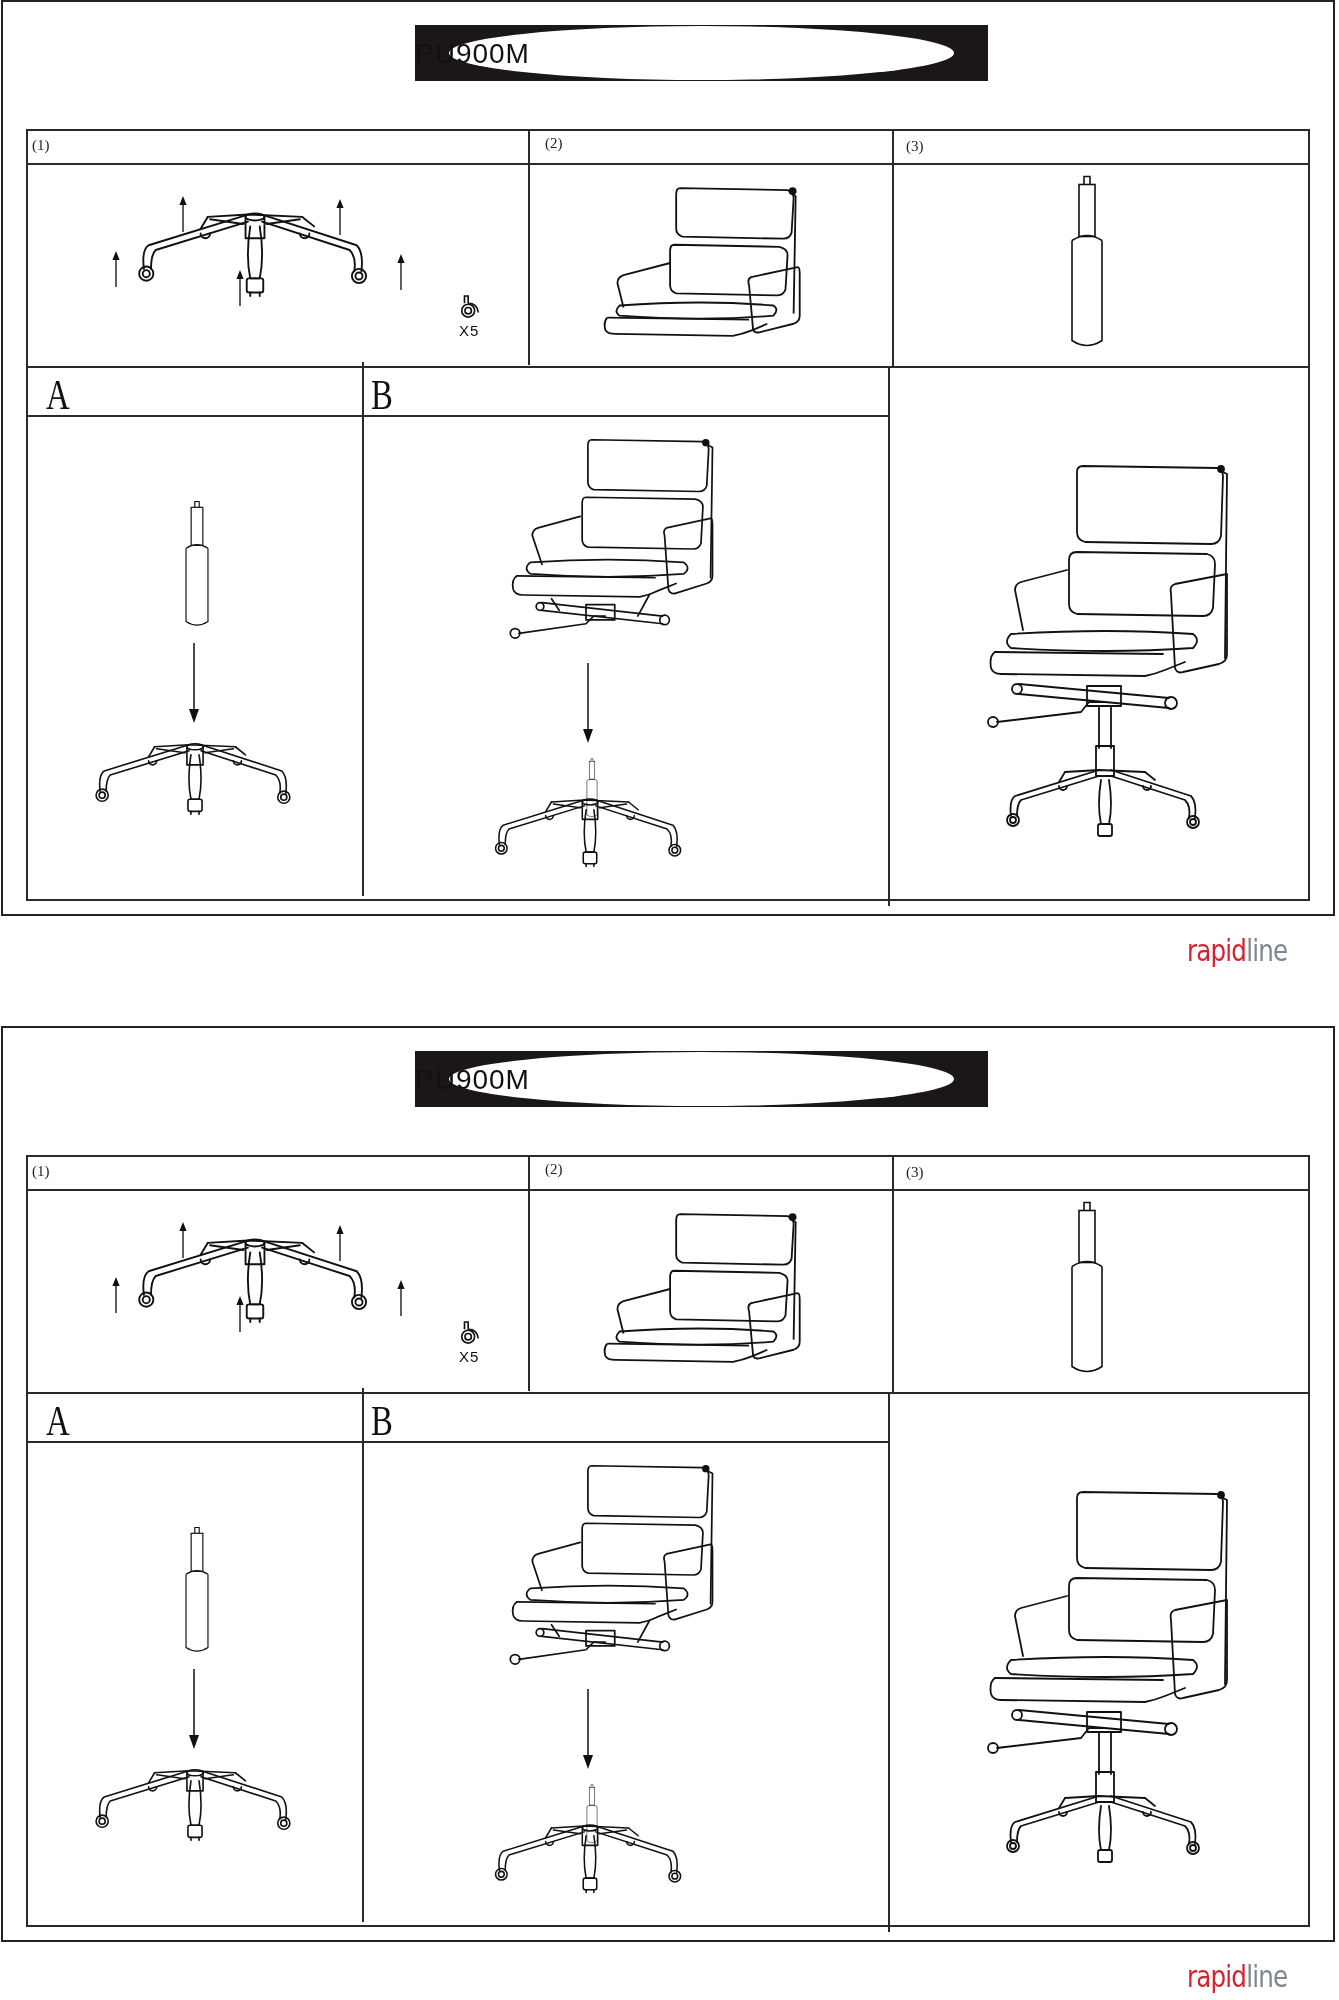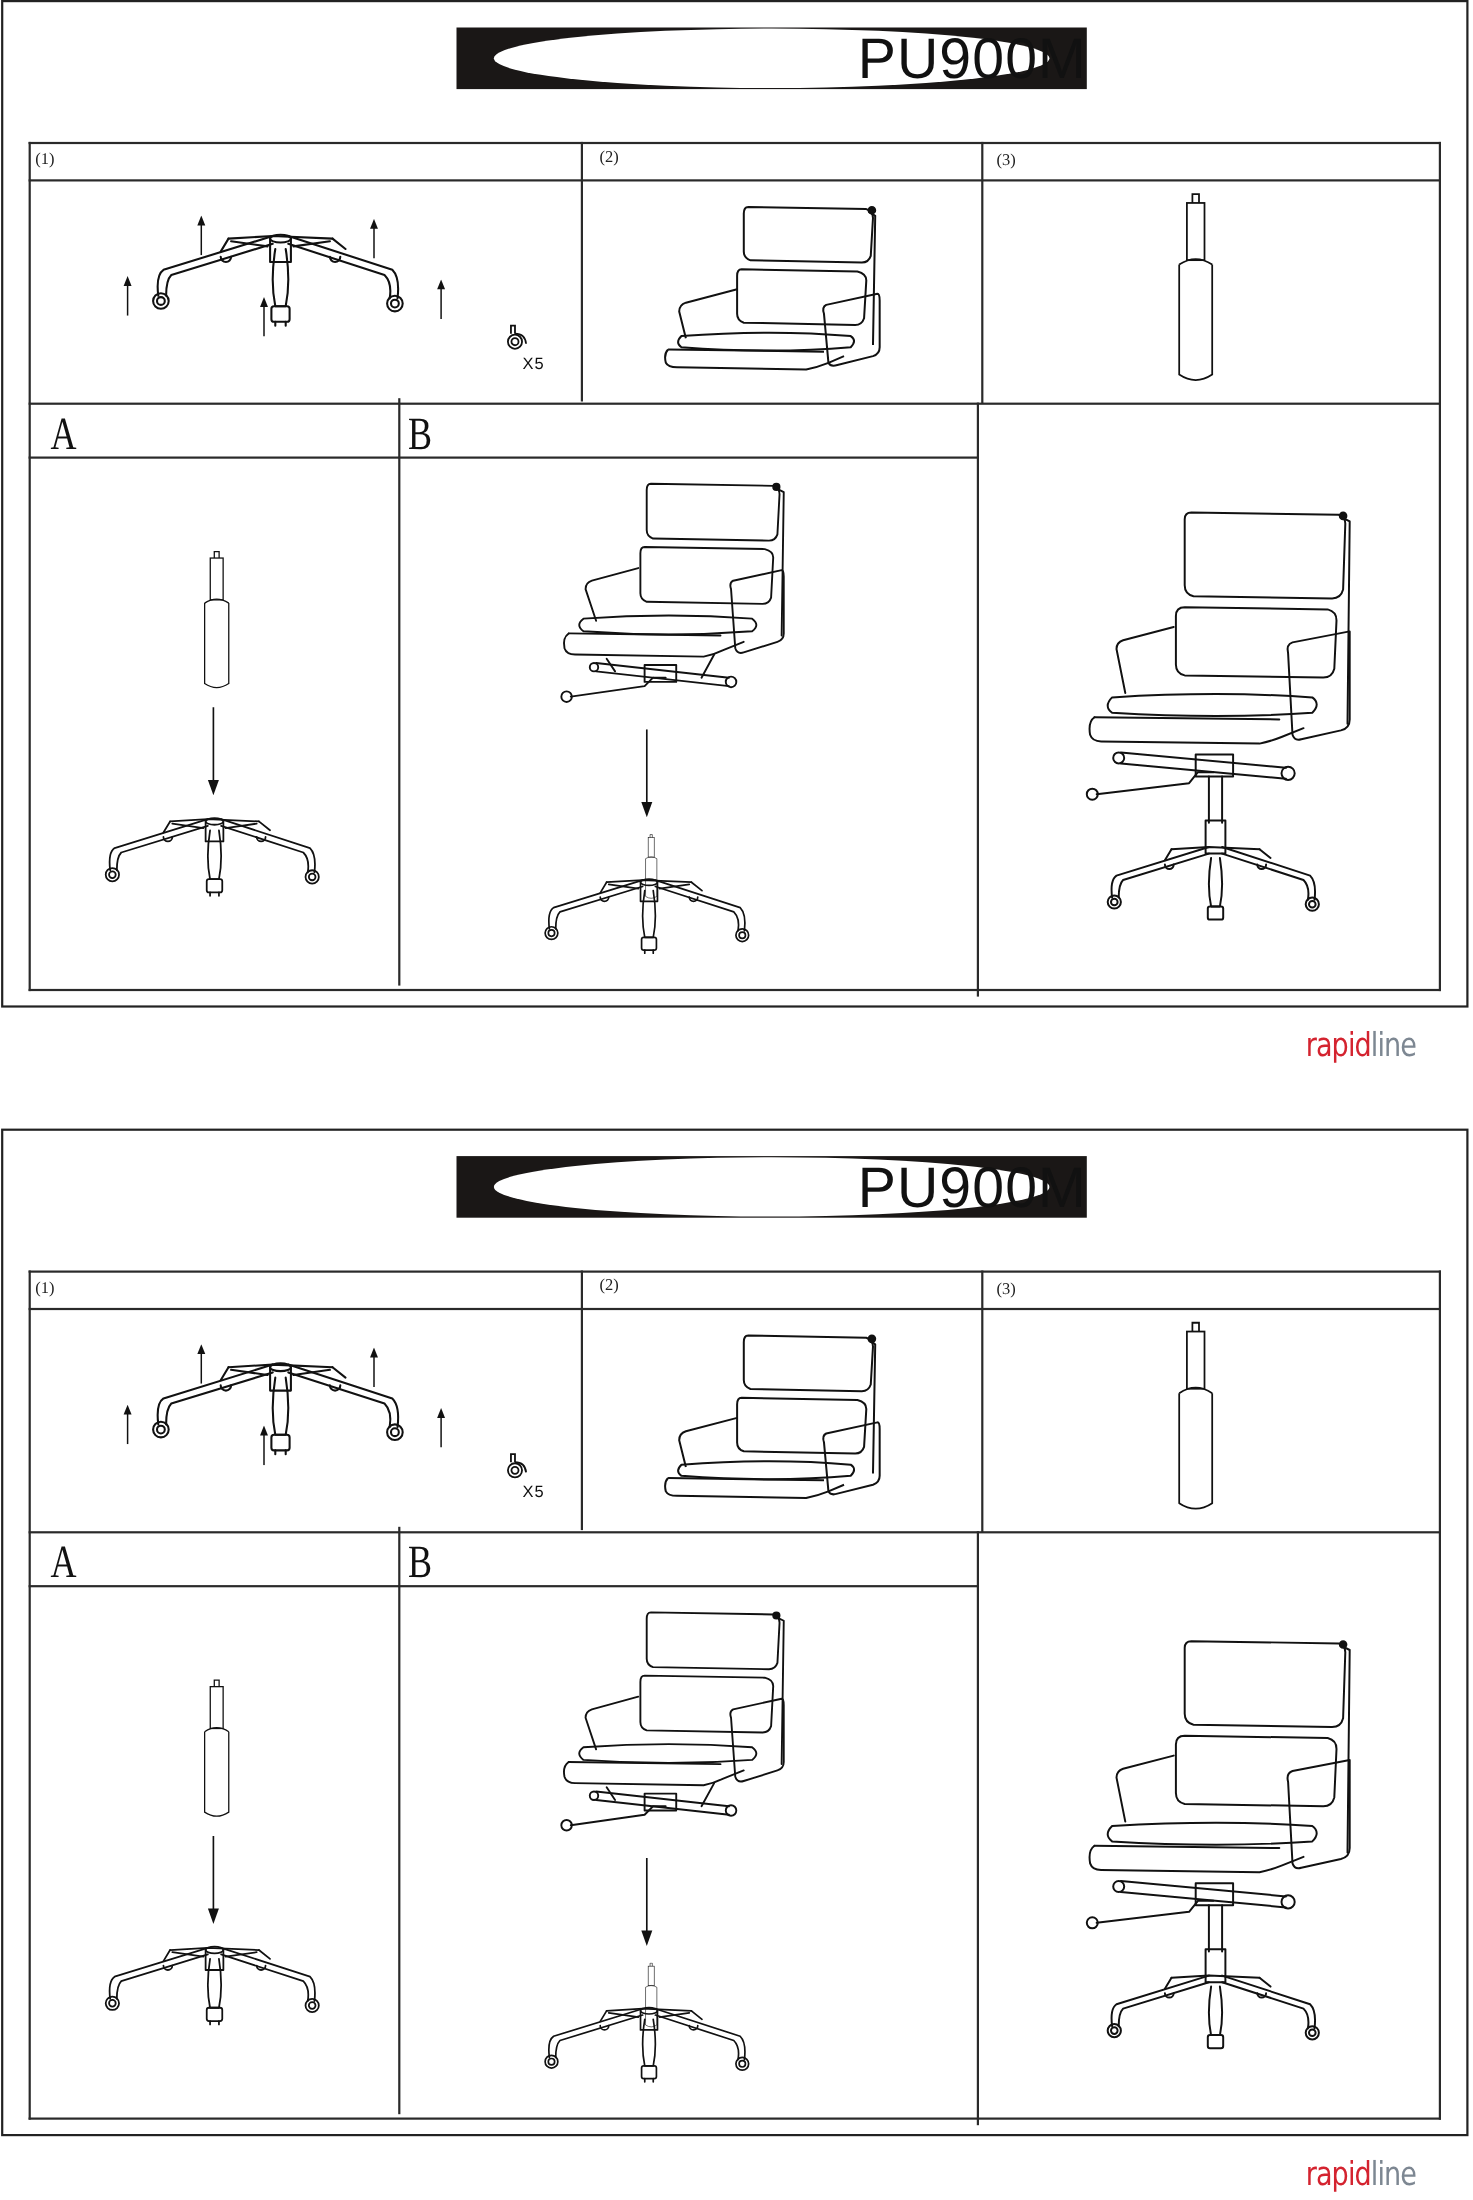--- a/index.html
+++ b/index.html
@@ -1,27 +1,27 @@
 <!DOCTYPE html>
 <html><head>
 <meta charset="utf-8">
 <style>
   html,body{margin:0;padding:0;background:#fff;}
   body{width:1339px;height:2000px;position:relative;overflow:hidden;font-family:"Liberation Sans",sans-serif;color:#111;}
   .page{position:absolute;left:0;width:1339px;height:1026px;}
   .page-border{position:absolute;left:1px;top:0;width:1334px;height:916px;border:2px solid #222;box-sizing:border-box;border-right-width:2px;}
   .title-box{position:absolute;left:415px;top:25px;width:573px;height:56px;background:#1a1716;overflow:hidden;}
   .title-ellipse{position:absolute;left:34px;top:1px;width:505px;height:54px;background:#fff;border-radius:50%;}
-  .title-text{position:absolute;left:0;top:0;width:100%;height:56px;line-height:58px;text-align:right;font-size:52px;letter-spacing:1px;color:#111;font-family:"Liberation Sans",sans-serif;}
+  .title-text{position:absolute;left:0;top:0;width:100%;height:56px;line-height:58px;text-align:left;font-size:28px;letter-spacing:1px;color:#111;font-family:"Liberation Sans",sans-serif;}
   .grid-line{position:absolute;background:#2a2a2a;}
   .cell-label{position:absolute;font-family:"Liberation Serif",serif;font-size:15px;color:#222;}
   .section-letter{position:absolute;font-family:"Liberation Serif",serif;font-size:42px;line-height:42px;color:#111;transform:scaleX(0.78);transform-origin:left top;}
   .art{position:absolute;overflow:visible;}
   .art *{vector-effect:non-scaling-stroke;}
-  .x5{position:absolute;font-size:15px;letter-spacing:1px;margin-left:16px;}
+  .x5{position:absolute;font-size:15px;letter-spacing:1px;}
   .logo{position:absolute;font-family:"DejaVu Sans",sans-serif;font-size:30px;letter-spacing:-1px;transform:scaleX(0.82);transform-origin:left top;}
   .logo .red{color:#d4232f;}
   .logo .gray{color:#7d8792;}
 </style>
 </head>
 <body>
 
 <svg width="0" height="0" style="position:absolute">
   <defs>
 

